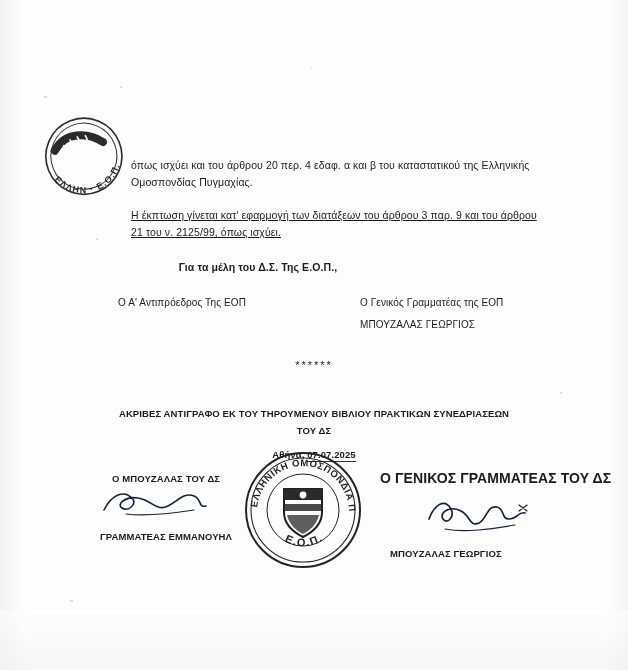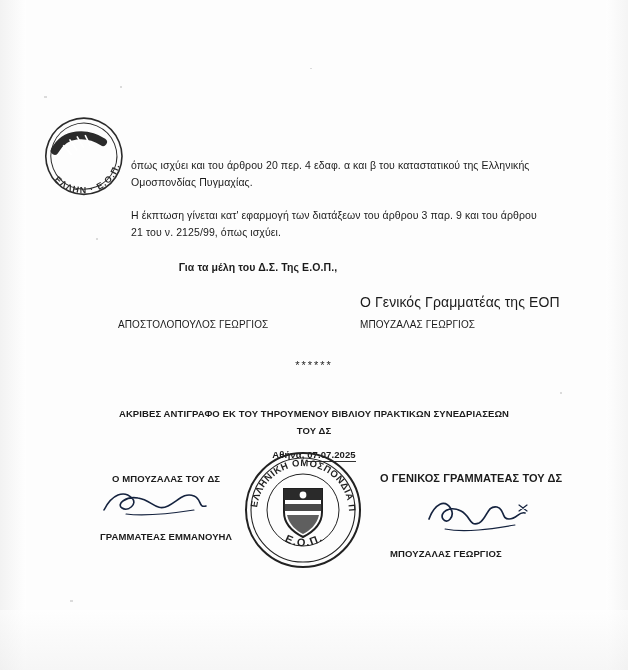--- a/index.html
+++ b/index.html
@@ -59,38 +59,39 @@
   
   #para1 {
     left: 131px;
     top: 157px;
     width: 422px;
   }
   #para2 {
     left: 131px;
     top: 207px;
     width: 420px;
+    text-decoration: underline;
   }
 
   #for-members {
     left: 0; top: 259px;
     width: 516px;
     text-align: center;
     font-size: 10.5px;
     font-weight: bold;
     color: #1b1b1b;
   }
 
   #vp-title {
     left: 118px; top: 294px;
     font-size: 10px;
   }
   #gs-title {
     left: 360px; top: 294px;
-    font-size: 14px;
+    font-size: 10px;
   }
   #vp-name {
     left: 118px; top: 316px;
     font-size: 10px;
   }
   #gs-name {
     left: 360px; top: 316px;
     font-size: 10px;
   }
 
@@ -130,21 +131,21 @@
     padding-bottom: 1px;
   }
 
   #pres-title {
     left: 112px; top: 470px;
     font-size: 9.5px;
     font-weight: bold;
   }
   #sec-title {
     left: 380px; top: 470px;
-    font-size: 11px;
+    font-size: 14px;
     font-weight: bold;
   }
   #pres-name {
     left: 100px; top: 528px;
     font-size: 9.5px;
     font-weight: bold;
   }
   #sec-name {
     left: 390px; top: 545px;
     font-size: 9.5px;
@@ -208,22 +209,22 @@
         <textPath href="#cornerArc" startOffset="8%">ΕΛΛΗΝ · Ε.Ο.Π.</textPath>
       </text>
     </svg>
   </div>
 
   <div id="para1" class="body-text">όπως ισχύει και του άρθρου 20 περ. 4 εδαφ. α και β του καταστατικού της Ελληνικής Ομοσπονδίας Πυγμαχίας.</div>
   <div id="para2" class="body-text">Η έκπτωση γίνεται κατ' εφαρμογή των διατάξεων του άρθρου 3 παρ. 9 και του άρθρου 21 του ν. 2125/99, όπως ισχύει.</div>
 
   <div id="for-members" class="body-text">Για τα μέλη του Δ.Σ. Της Ε.Ο.Π.,</div>
 
+  <div id="vp-title" class="body-text">Ο Α' Αντιπρόεδρος Της ΕΟΠ</div>
   <div id="gs-title" class="body-text">Ο Γενικός Γραμματέας της ΕΟΠ</div>
-  <div id="vp-name" class="body-text">ΑΠΟΣΤΟΛΟΠΟΥΛΟΣ ΓΕΩΡΓΙΟΣ</div>
   <div id="gs-name" class="body-text">ΜΠΟΥΖΑΛΑΣ ΓΕΩΡΓΙΟΣ</div>
 
   <div id="stars" class="body-text">******</div>
 
   <div id="certify-1" class="body-text">ΑΚΡΙΒΕΣ ΑΝΤΙΓΡΑΦΟ ΕΚ ΤΟΥ ΤΗΡΟΥΜΕΝΟΥ ΒΙΒΛΙΟΥ ΠΡΑΚΤΙΚΩΝ ΣΥΝΕΔΡΙΑΣΕΩΝ</div>
   <div id="certify-2" class="body-text">ΤΟΥ ΔΣ</div>
 
   <div id="place-date" class="body-text">
     <span>Αθήνα,</span>
     <span class="underline">07.07.2025</span>

